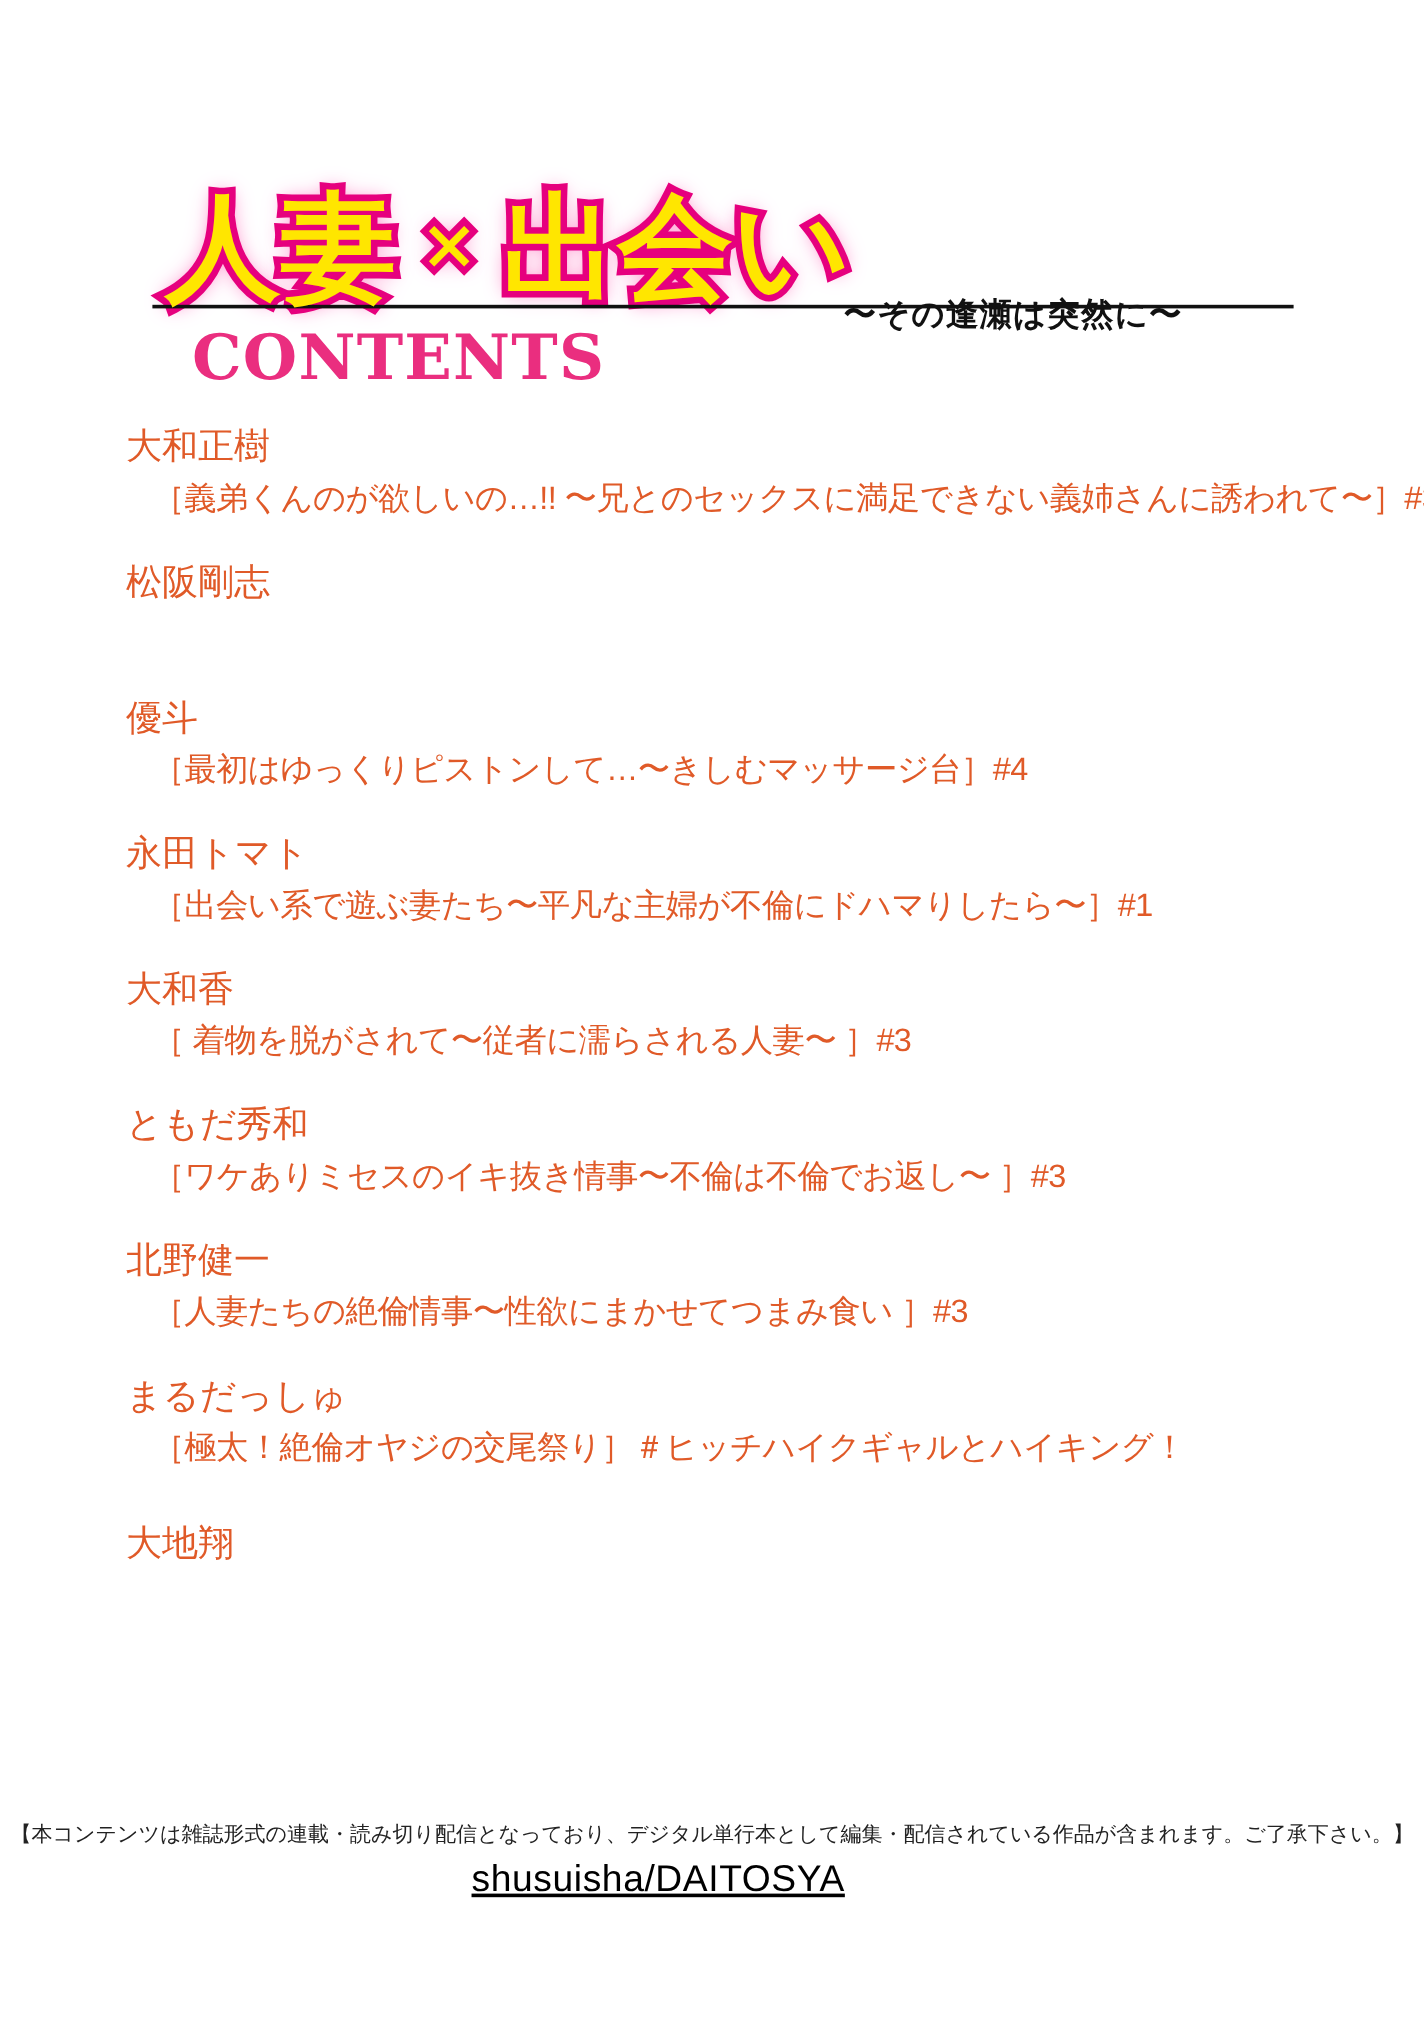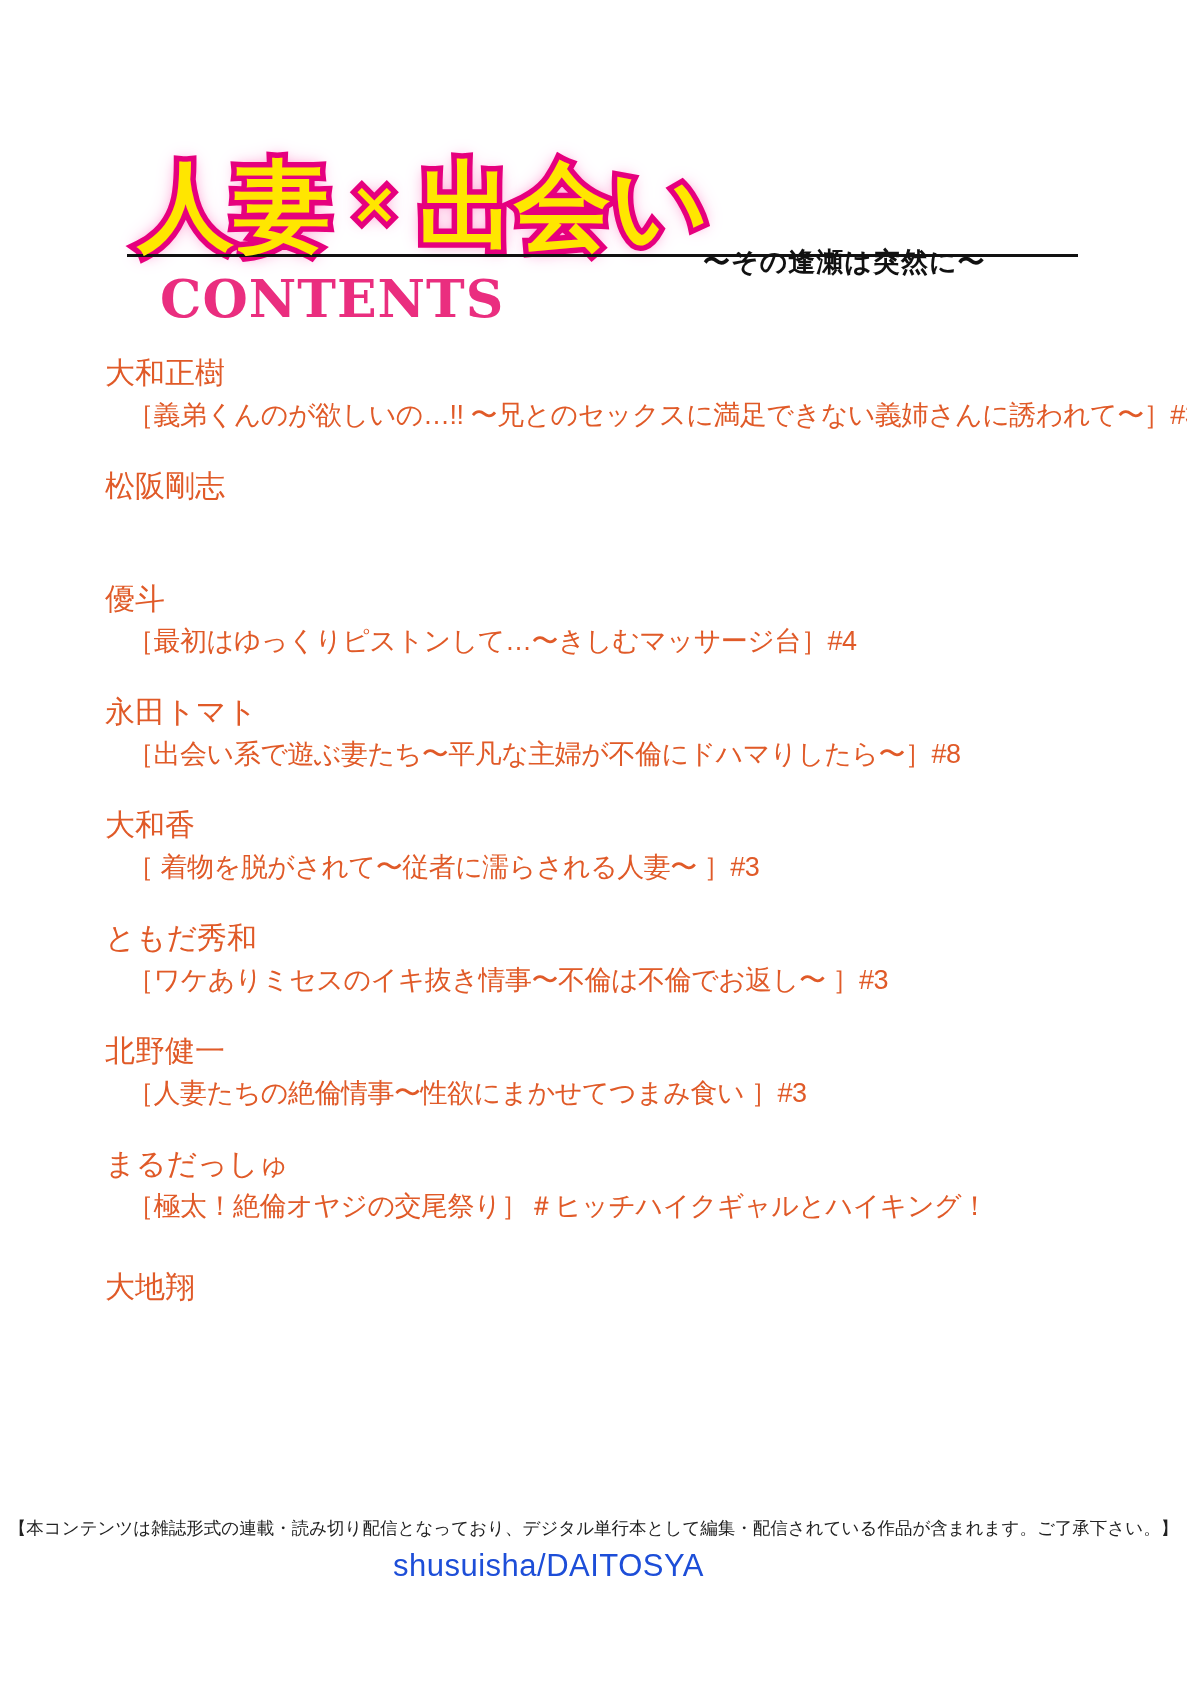--- a/index.html
+++ b/index.html
@@ -134,22 +134,23 @@
     color: #222222;
     white-space: nowrap;
   }
   .publisher {
     position: absolute;
     left: 0;
     top: 1548px;
     width: 1097px;
     text-align: center;
     font-size: 31px;
-    color: #1d4ed8;
+    color: #000000;
     letter-spacing: 0.5px;
+    text-decoration: underline;
   }
 </style>
 </head>
 <body>
 
 <div id="page">
 
   <div class="title-block">
     <span class="title-layer">
       <span class="title-stroke" aria-hidden="true"><span>人妻</span><span class="title-x">×</span><span>出会い</span></span>
@@ -170,21 +171,21 @@
     </div>
     <div class="entry">
       <div class="entry-author">松阪剛志</div>
     </div>
     <div class="entry">
       <div class="entry-author">優斗</div>
       <div class="entry-title">［最初はゆっくりピストンして…〜きしむマッサージ台］#4</div>
     </div>
     <div class="entry">
       <div class="entry-author">永田トマト</div>
-      <div class="entry-title">［出会い系で遊ぶ妻たち〜平凡な主婦が不倫にドハマりしたら〜］#8</div>
+      <div class="entry-title">［出会い系で遊ぶ妻たち〜平凡な主婦が不倫にドハマりしたら〜］#1</div>
     </div>
     <div class="entry">
       <div class="entry-author">大和香</div>
       <div class="entry-title">［ 着物を脱がされて〜従者に濡らされる人妻〜 ］#3</div>
     </div>
     <div class="entry">
       <div class="entry-author">ともだ秀和</div>
       <div class="entry-title">［ワケありミセスのイキ抜き情事〜不倫は不倫でお返し〜 ］#3</div>
     </div>
     <div class="entry">

